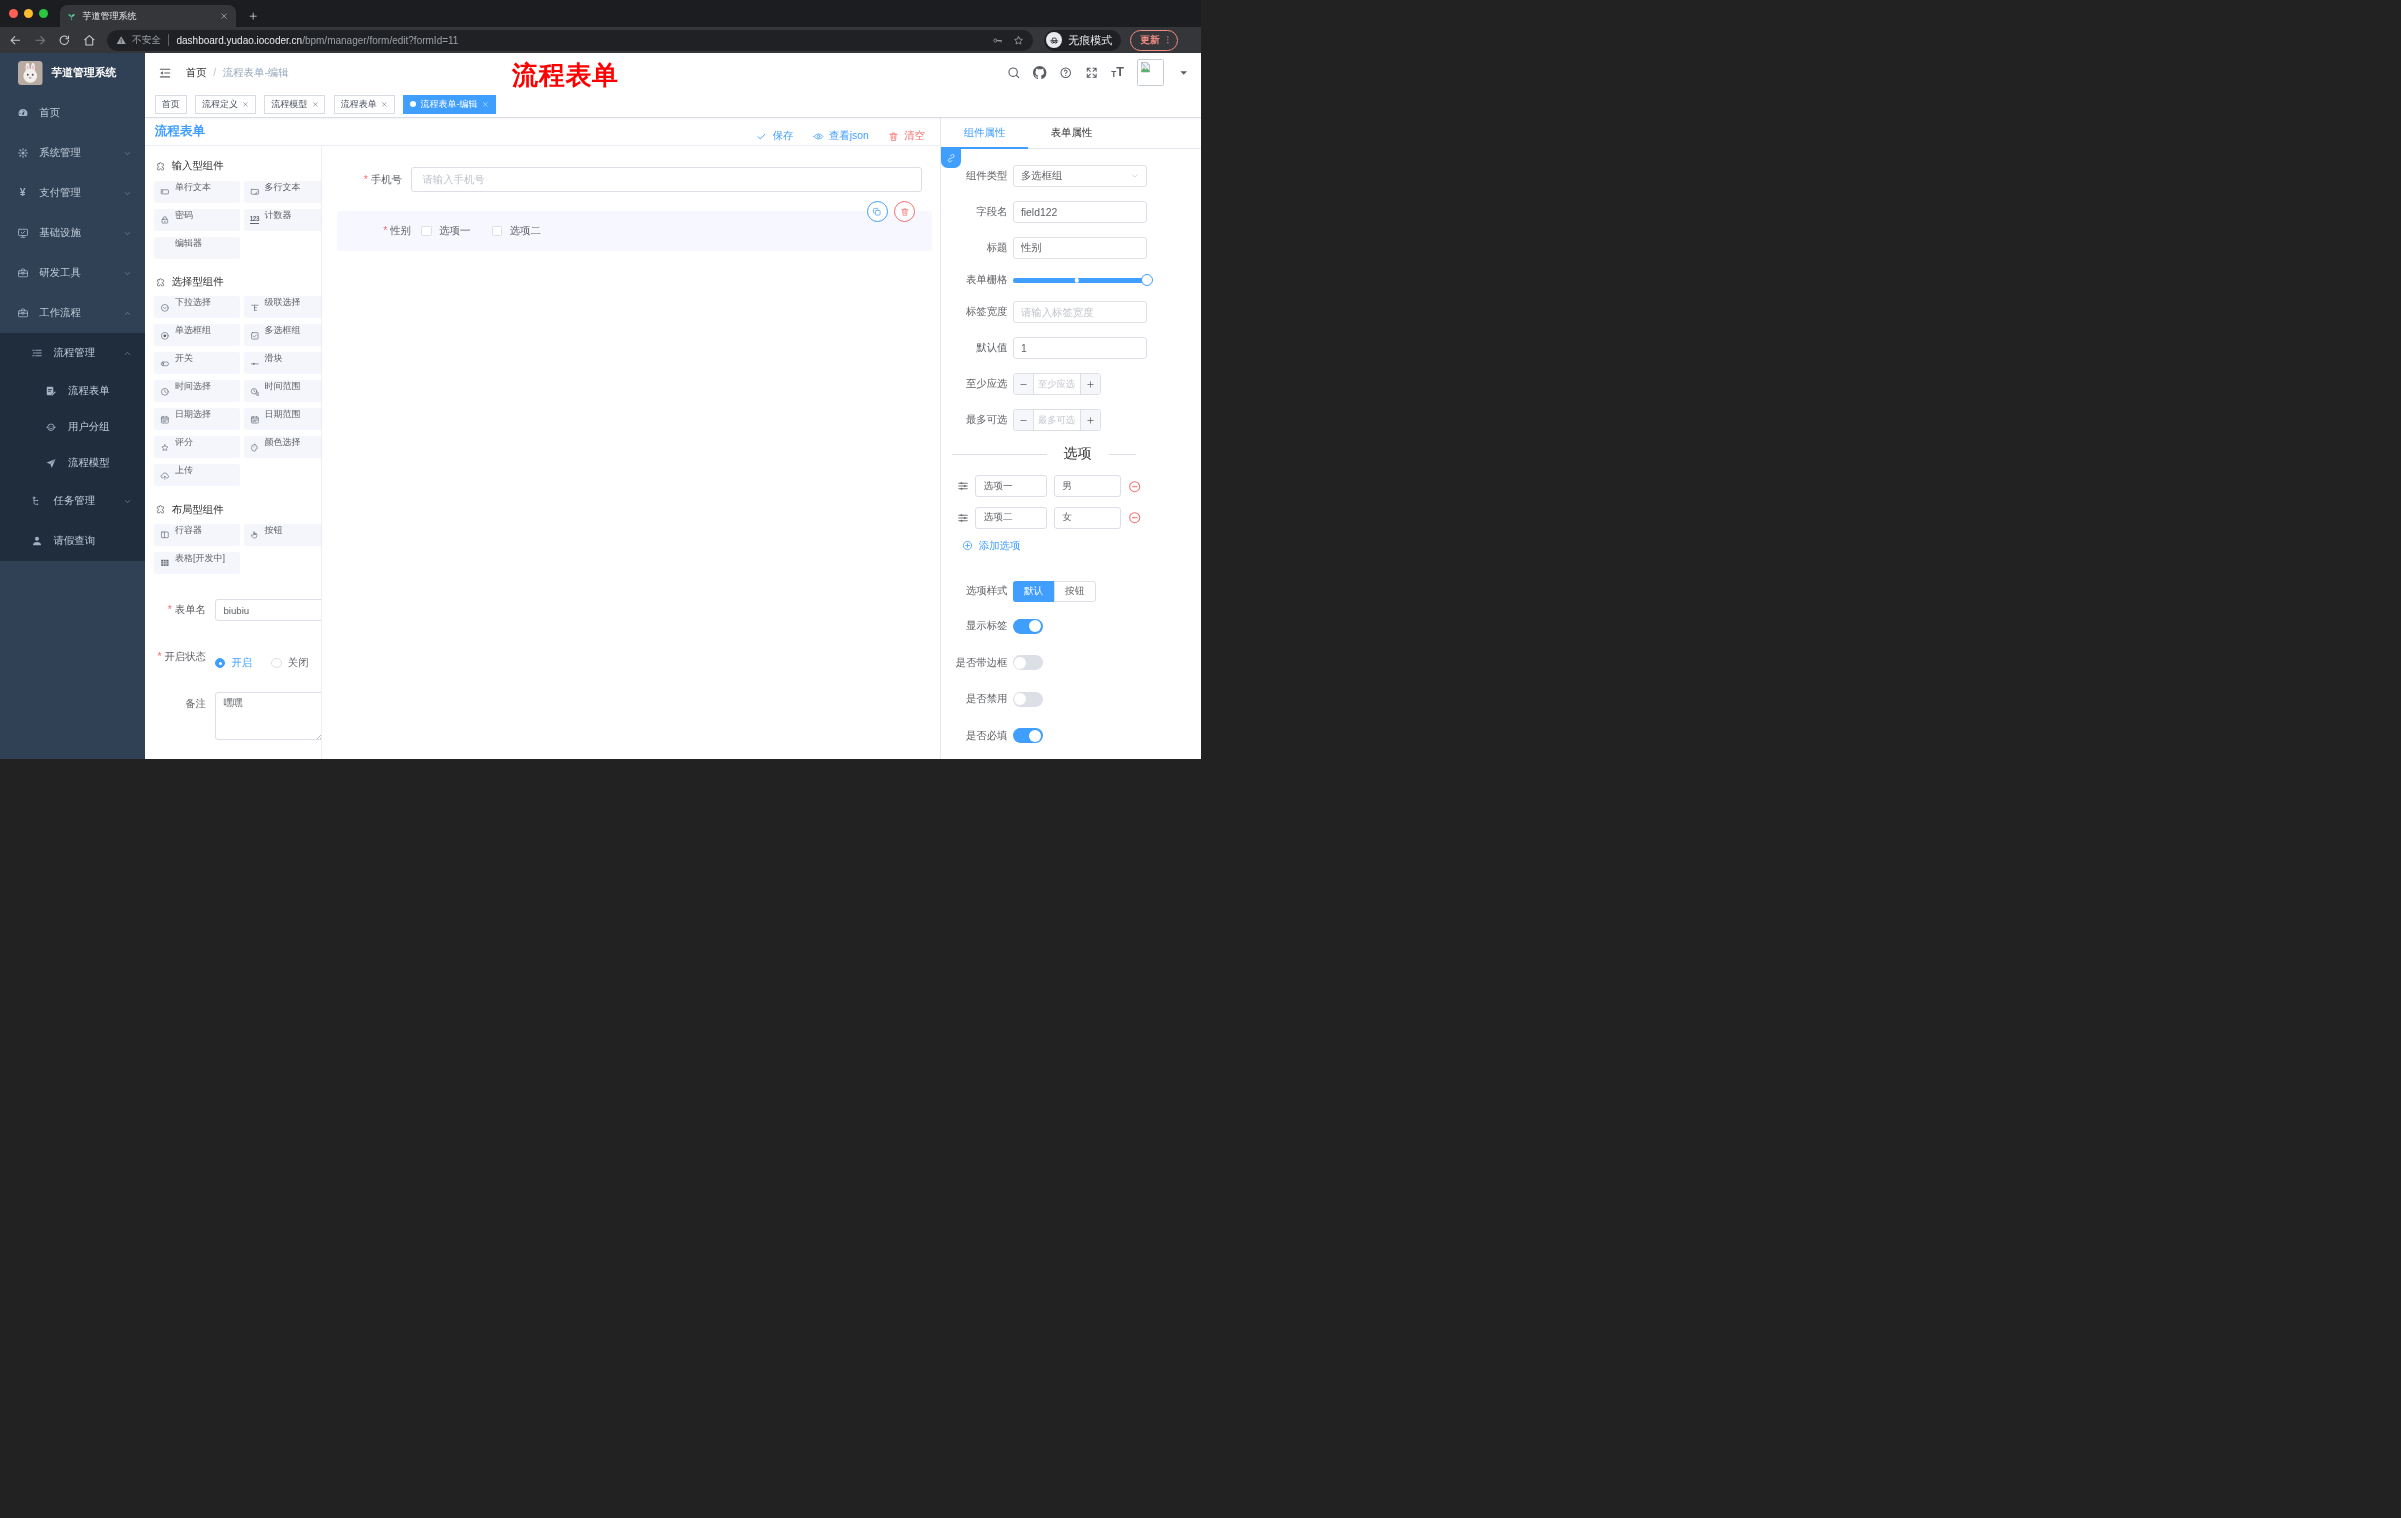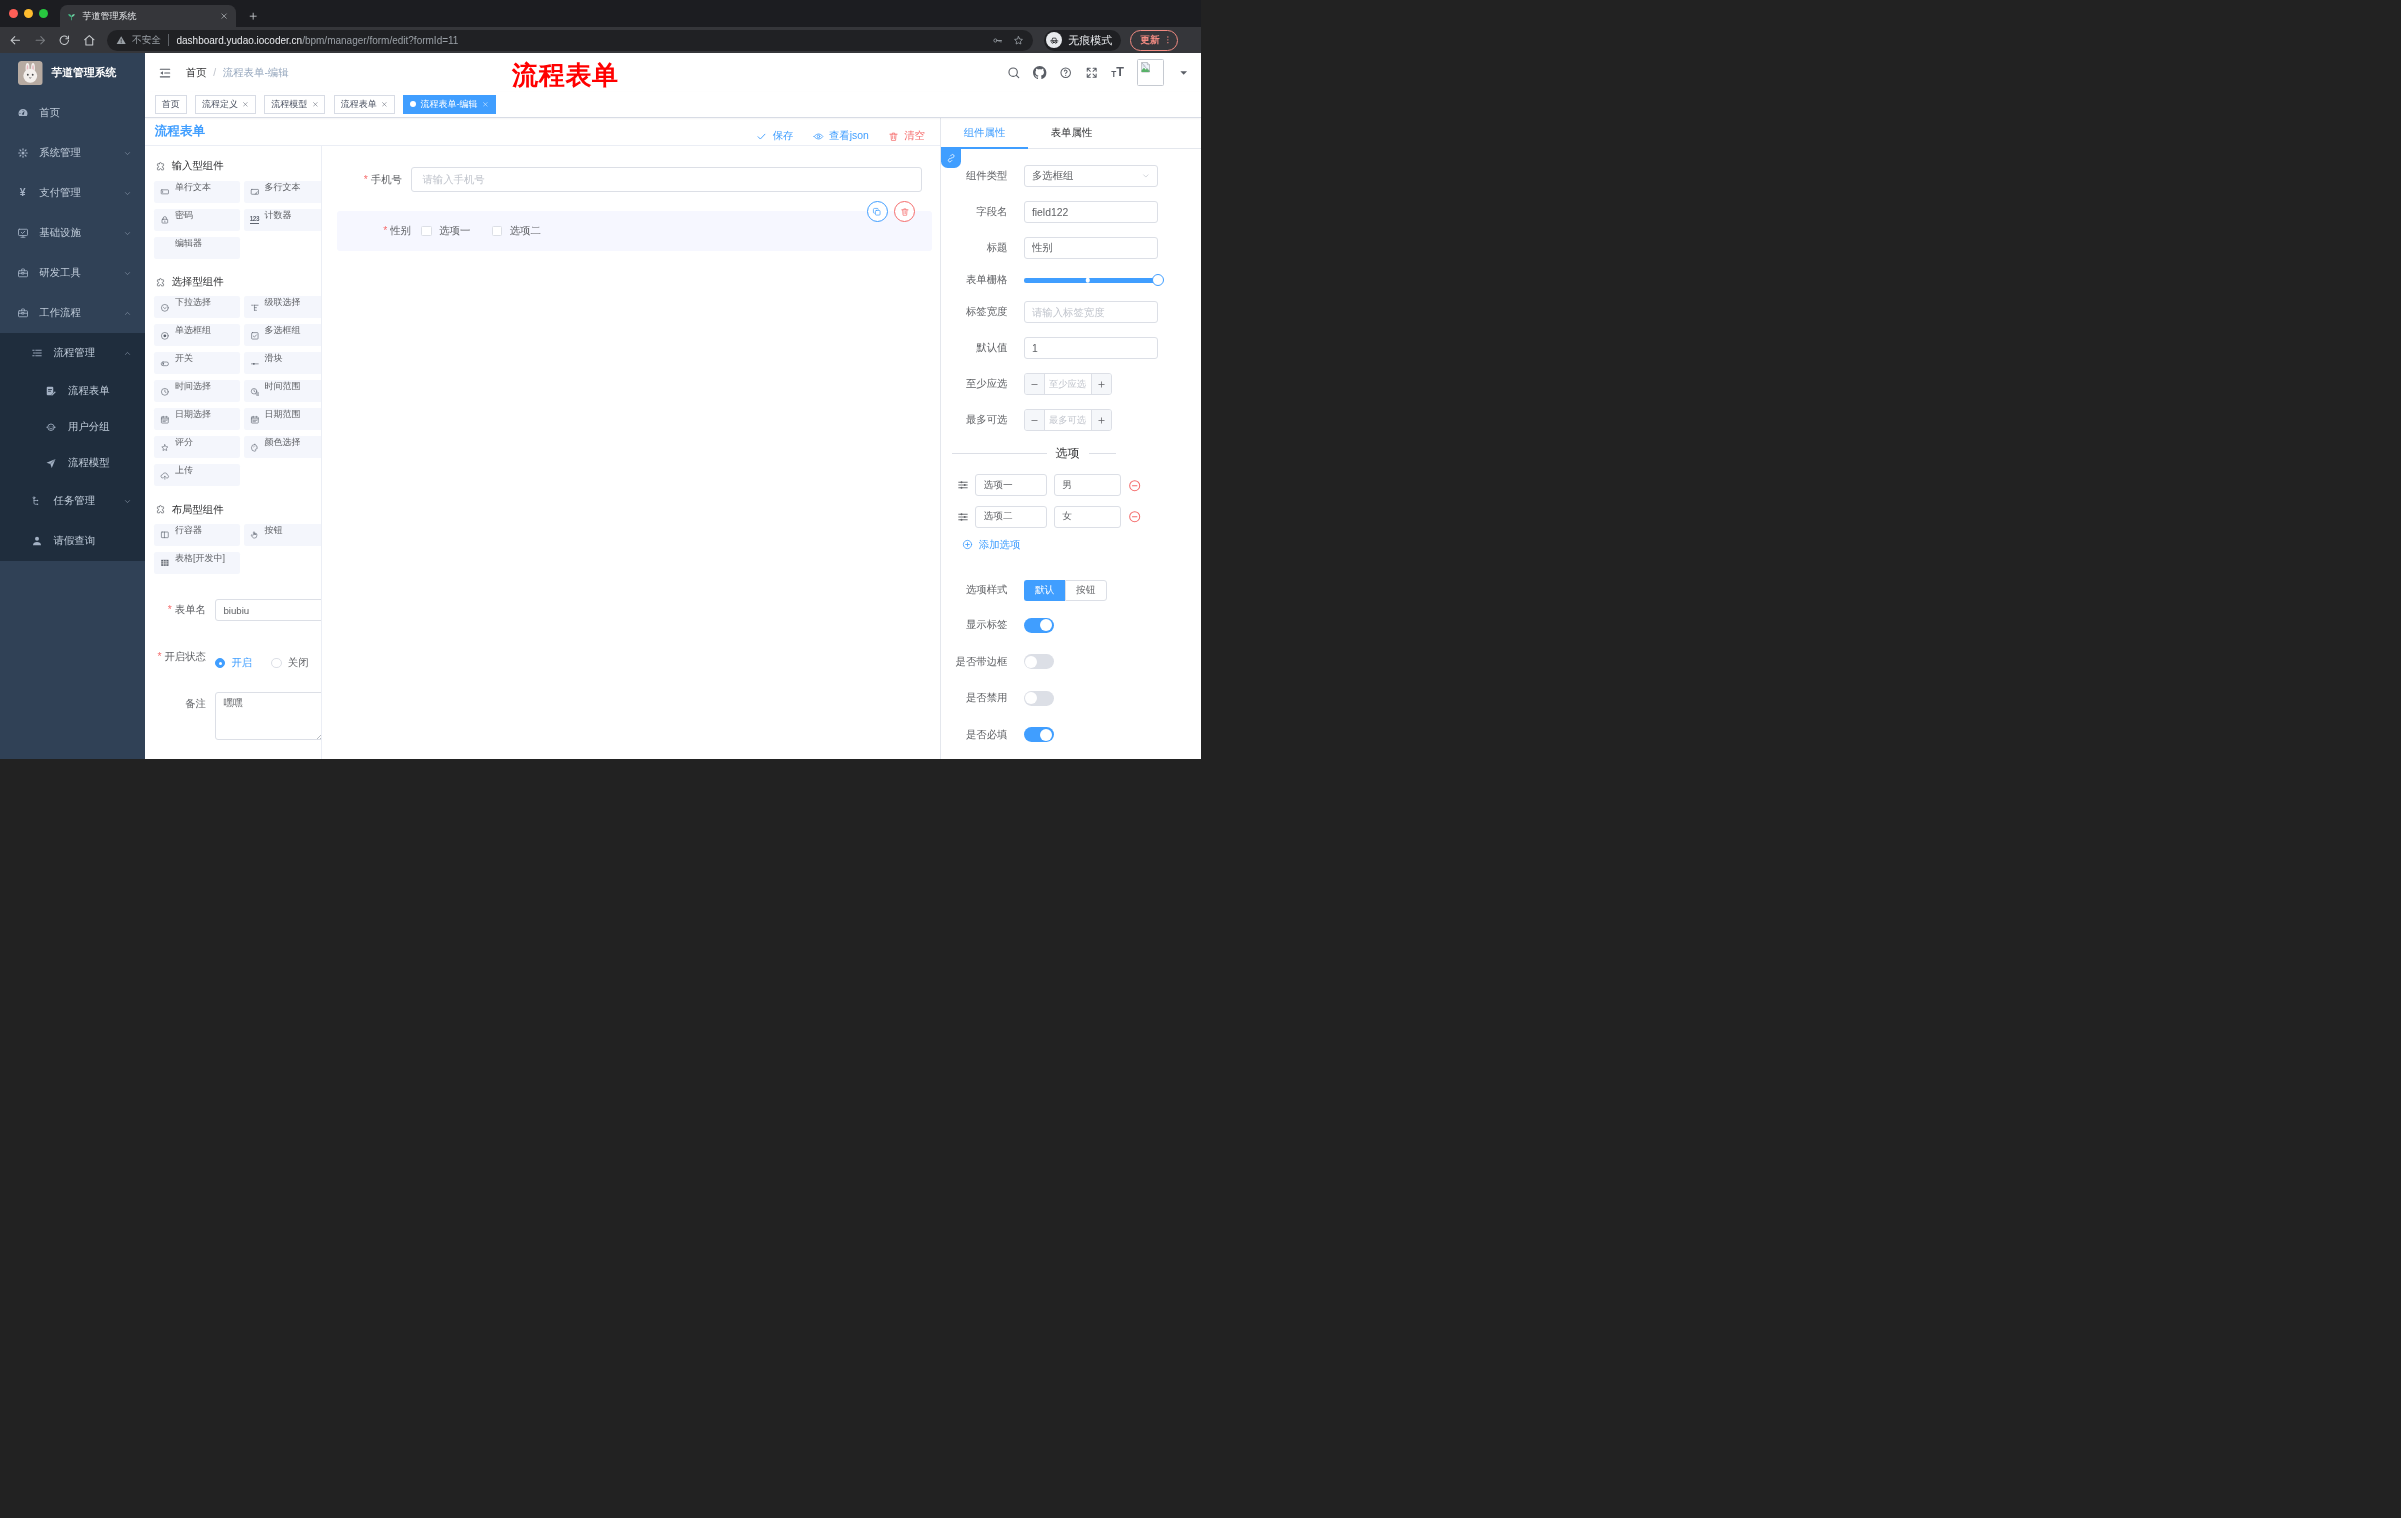--- a/index.html
+++ b/index.html
@@ -124,39 +124,39 @@
 .blk-btn.danger{border-color:#f56c6c;color:#f56c6c;}
 
 .props{flex:1;display:flex;flex-direction:column;position:relative;background:#fff;min-width:0;}
 .ptabs{height:31px;flex:none;display:flex;border-bottom:0.7px solid #e4e7ed;}
 .ptab{width:87px;display:flex;align-items:center;justify-content:center;font-size:10.4px;color:#303133;position:relative;cursor:pointer;}
 .ptab.active{color:#409eff;font-weight:500;}
 .ptab.active::after{content:"";position:absolute;left:0;right:0;bottom:-0.7px;height:2.2px;background:#409eff;}
 .link-tab{position:absolute;left:0;top:31px;width:20px;height:19.3px;background:#409eff;color:#fff;border-radius:0 0 6.7px 6.7px;display:flex;align-items:center;justify-content:center;font-size:10.4px;z-index:1;cursor:pointer;}
 .pbody{flex:1;padding:16.3px 10.4px 0 4.5px;overflow:hidden;}
 .prow{display:flex;align-items:center;margin-bottom:14px;}
-.plabel{flex:0 0 62px;text-align:right;margin-right:16px;font-size:10.4px;color:#606266;white-space:nowrap;}
+.plabel{flex:0 0 62px;text-align:right;margin-right:5px;font-size:10.4px;color:#606266;white-space:nowrap;}
 .p-input{width:134px;height:22px;border:0.7px solid #dcdfe6;border-radius:3px;padding:0 7.4px;font-size:10.4px;color:#606266;}
 .pselect{width:134px;height:22px;border:0.7px solid #dcdfe6;border-radius:3px;display:flex;align-items:center;justify-content:space-between;padding:0 6px 0 7.4px;font-size:10.4px;color:#606266;cursor:pointer;}
 .pselect .ic{font-size:9.7px;color:#c0c4cc;}
 .slider{width:134px;height:12px;position:relative;display:flex;align-items:center;}
 .sl-track{width:100%;height:4.5px;border-radius:2.2px;background:#e4e7ed;position:relative;}
 .sl-fill{height:4.5px;border-radius:2.2px;background:#409eff;width:100%;}
 .sl-mark{position:absolute;top:50%;left:48%;transform:translate(-50%,-50%);width:4.5px;height:4.5px;border-radius:50%;background:#fff;}
 .sl-handle{position:absolute;right:-6px;top:50%;transform:translateY(-50%);width:12px;height:12px;border-radius:50%;background:#fff;border:1.9px solid #409eff;cursor:grab;}
 .stepper{display:flex;width:88px;height:22px;border:0.7px solid #dcdfe6;border-radius:3px;overflow:hidden;background:#fff;}
 .st-btn{width:20px;flex:none;background:#f5f7fa;color:#606266;display:flex;align-items:center;justify-content:center;font-size:9px;cursor:pointer;}
 .st-btn.l{border-right:0.7px solid #dcdfe6;}
 .st-btn.r{border-left:0.7px solid #dcdfe6;}
 .st-input{flex:1;min-width:0;border:none;text-align:center;font-size:9.3px;color:#606266;padding:0 1.5px;}
 .pdivider{display:flex;align-items:center;margin:12.6px 7.4px 12px 6px;}
 .pd-line{height:0.7px;background:#dcdfe6;}
 .pd-l{width:95px;}
 .pd-r{width:27px;}
-.pd-text{margin:0 9px;font-size:12px;color:#303133;white-space:nowrap;}
+.pd-text{margin:0 17px;font-size:14px;color:#303133;white-space:nowrap;}
 .orow{display:flex;align-items:center;margin:0 0 9.7px 11px;gap:6.7px;}
 .o-handle{font-size:12px;color:#606266;cursor:grab;}
 .o-input{height:22px;border:0.7px solid #dcdfe6;border-radius:3px;padding:0 7.4px;font-size:9.7px;color:#606266;}
 .o-in1{width:72px;}
 .o-in2{width:67px;}
 .o-del{font-size:13.4px;color:#f56c6c;cursor:pointer;}
 .add-opt{display:flex;align-items:center;gap:6px;color:#409eff;font-size:10.4px;margin:3px 0 0 16.3px;cursor:pointer;}
 .add-opt .ic{font-size:11px;}
 .style-row{margin-top:28px;}
 .segment{display:flex;height:21px;}

